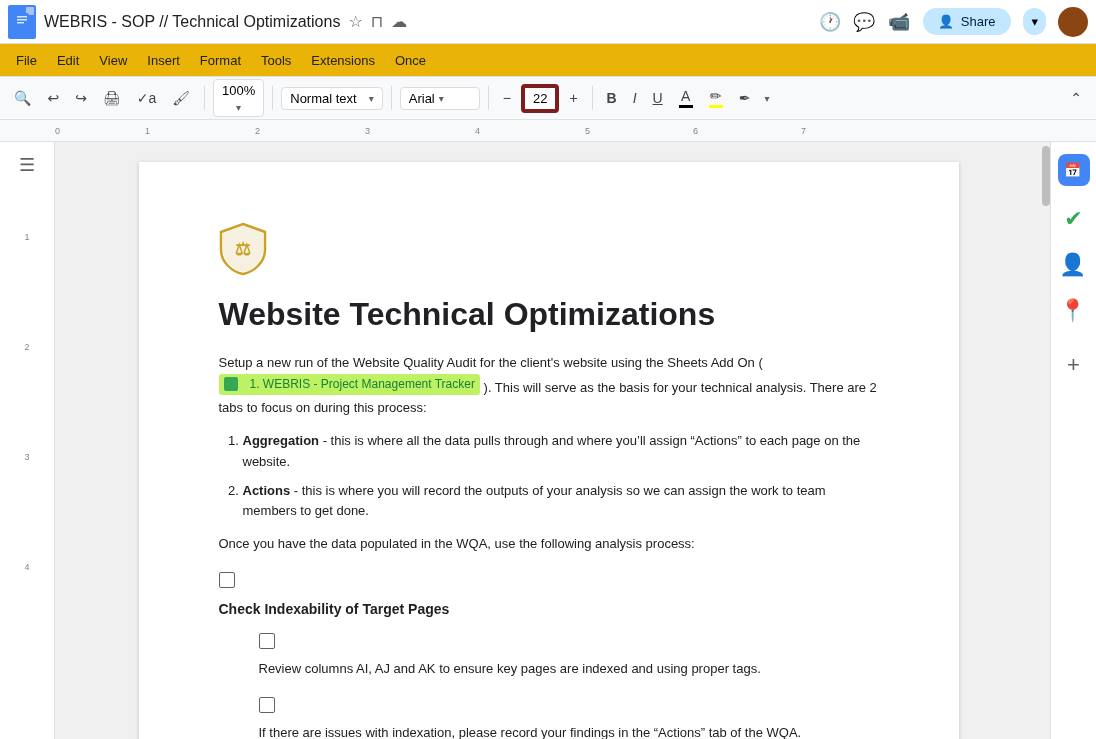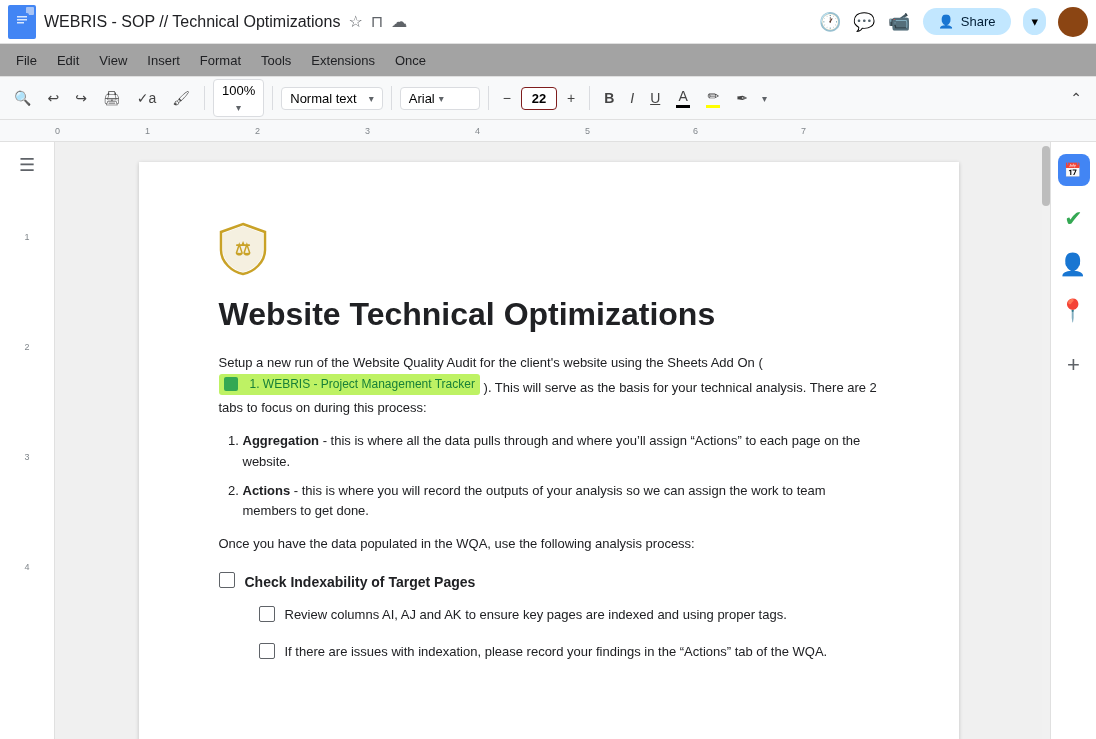--- a/index.html
+++ b/index.html
@@ -18,36 +18,36 @@
     .title-icons { display: flex; gap: 8px; align-items: center; }
     .title-icons span { font-size: 16px; color: #5f6368; cursor: pointer; }
     .title-bar-right { display: flex; align-items: center; gap: 12px; }
     .share-btn { background: #c2e7ff; border: none; border-radius: 20px; padding: 6px 16px; font-size: 13px; cursor: pointer; display: flex; align-items: center; gap: 6px; color: #001d35; font-weight: 500; }
     .share-dropdown { background: #c2e7ff; border: none; border-radius: 20px; padding: 6px 8px; font-size: 13px; cursor: pointer; }
     .avatar { width: 30px; height: 30px; border-radius: 50%; background: #8b4513; overflow: hidden; }
     .header-icon { font-size: 18px; color: #5f6368; cursor: pointer; }
 
     
     .menu-bar {
-      display: flex; align-items: center; background: #a3a3a3; padding: 2px 8px; height: 32px;
+      display: flex; align-items: center; background: #eab308; padding: 2px 8px; height: 32px;
       gap: 4px;
     }
     .menu-item { font-size: 13px; color: #202124; padding: 4px 8px; cursor: pointer; border-radius: 4px; }
 
     
     .toolbar {
       display: flex; align-items: center; background: #f8f9fa; padding: 4px 8px; height: 44px;
       border-bottom: 1px solid #e0e0e0; border-top: 1px solid #e0e0e0; gap: 4px;
     }
     .tb-btn { background: none; border: none; cursor: pointer; padding: 4px 6px; border-radius: 4px; color: #444; font-size: 14px; display: flex; align-items: center; }
     .tb-separator { width: 1px; height: 24px; background: #dadce0; margin: 0 4px; }
     .tb-zoom { border: 1px solid #dadce0; border-radius: 4px; padding: 3px 8px; font-size: 13px; display: flex; align-items: center; gap: 4px; background: #fff; flex-direction: column; }
     .tb-dropdown { border: 1px solid #dadce0; border-radius: 4px; padding: 3px 8px; font-size: 13px; display: flex; align-items: center; gap: 12px; background: #fff; cursor: pointer; min-width: 90px; }
     .tb-font { border: 1px solid #dadce0; border-radius: 4px; padding: 3px 8px; font-size: 13px; display: flex; align-items: center; gap: 4px; background: #fff; cursor: pointer; min-width: 80px; }
-    .tb-font-size-box { border: 1px solid #7f1d1d; border-radius: 4px; padding: 3px 8px; font-size: 13px; background: #fff; display: flex; align-items: center; min-width: 36px; justify-content: center; font-weight: bold; }
+    .tb-font-size-box { border: 4px solid #7f1d1d; border-radius: 4px; padding: 3px 8px; font-size: 13px; background: #fff; display: flex; align-items: center; min-width: 36px; justify-content: center; }
     .tb-bold { font-weight: 700; }
     .tb-italic { font-style: italic; }
     .tb-underline { text-decoration: underline; }
     .font-color-btn { display: flex; flex-direction: column; align-items: center; }
     .font-color-bar { height: 3px; width: 14px; background: #000; margin-top: 1px; }
     .highlight-bar { height: 3px; width: 14px; background: #ffff00; margin-top: 1px; }
     .tb-chevron { font-size: 10px; color: #5f6368; }
 
     
     .main-area { display: flex; flex: 1; overflow: hidden; background: #f0f0f0; }
@@ -67,21 +67,21 @@
     
     .right-sidebar { width: 46px; background: #fff; border-left: 1px solid #e0e0e0; display: flex; flex-direction: column; align-items: center; padding-top: 12px; gap: 20px; }
     .doc-title { font-size: 32px; font-weight: 700; color: #202124; margin-bottom: 20px; font-family: Arial, sans-serif; }
     .doc-body { font-size: 13px; line-height: 1.6; color: #202124; font-family: Arial, sans-serif; }
     .doc-body p { margin-bottom: 12px; }
     .inline-badge { display: inline-flex; align-items: center; gap: 12px; background: #bef264; border-radius: 3px; padding: 1px 5px; font-size: 12px; color: #188038; }
     .badge-icon { width: 14px; height: 14px; background: #34a853; border-radius: 2px; display: inline-block; }
     ol { padding-left: 24px; margin-bottom: 12px; }
     ol li { margin-bottom: 8px; font-size: 13px; }
     .checkbox-section { margin-top: 16px; }
-    .checkbox-item { display: flex; align-items: flex-start; gap: 10px; margin-bottom: 12px; }
+    .checkbox-item { display: flex; align-items: flex-start; gap: 10px; margin-bottom: 12px; flex-direction: column; }
     .checkbox-item.level1 { margin-left: 0; }
     .checkbox-item.level2 { margin-left: 40px; margin-bottom: 16px; }
     .cb-box { width: 16px; height: 16px; border: 1.5px solid #5f6368; border-radius: 2px; flex-shrink: 0; margin-top: 1px; }
     .cb-label { font-size: 13px; line-height: 1.6; }
     .cb-label.bold { font-weight: 700; font-size: 14px; }
 
     
     .logo-shield { width: 48px; height: 54px; }
   </style>
 </head>

